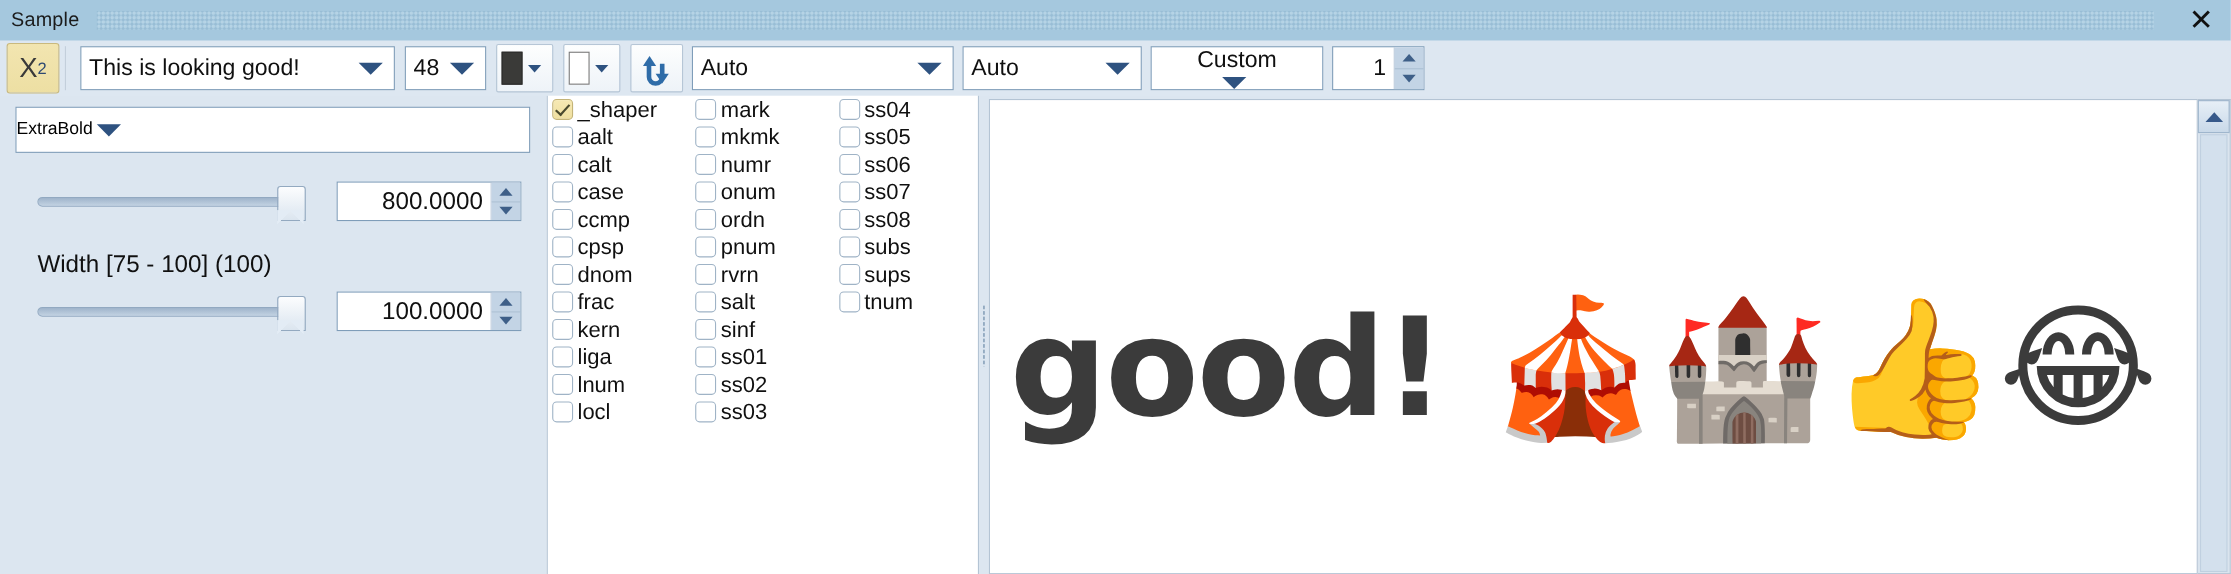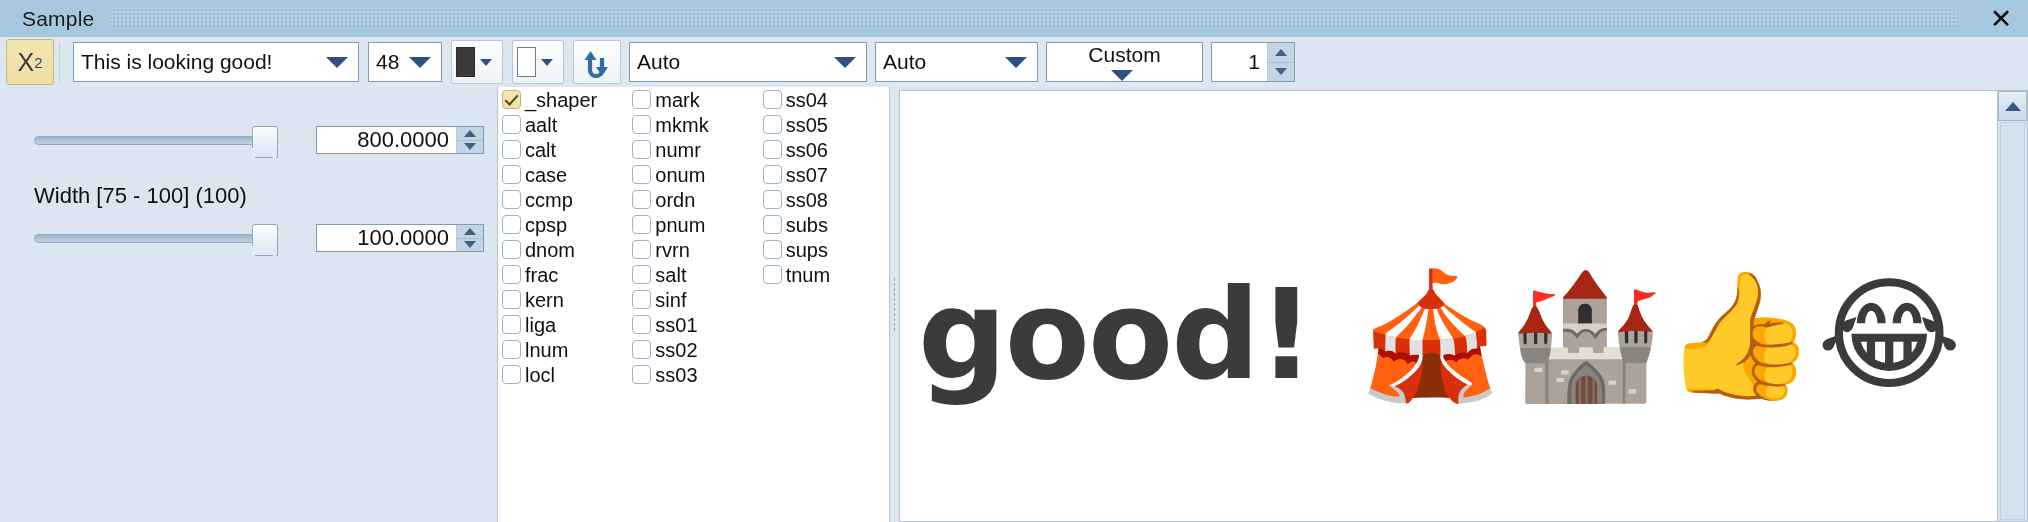--- a/index.html
+++ b/index.html
@@ -16,22 +16,22 @@
   }
 
   
   .titlebar {
     position: absolute; left: 0; top: 0;
     width: 2028px; height: 37px;
     background: #a5c8de;
     display: flex; align-items: center;
   }
   .titlebar-label {
-    margin-left: 22px;
-    font-size: 21px;
+    margin-left: 10px;
+    font-size: 18px;
     color: #1b1b1b;
     letter-spacing: .2px;
     white-space: nowrap;
   }
   .titlebar-grip {
     flex: 1 1 auto;
     height: 17px;
     margin: 0 16px;
     background-image:
       radial-gradient(#b9d6e7 40%, transparent 41%),
@@ -225,21 +225,21 @@
     content: "";
     position: absolute; left: -1px; top: 21px;
     width: 24px; height: 13px;
     background: linear-gradient(135deg, #e3ecf5 50%, transparent 51%),
                 linear-gradient(-135deg, #e3ecf5 50%, transparent 51%);
     background-size: 12px 13px; background-repeat: no-repeat;
     background-position: 0 0, 12px 0;
     border: 0;
   }
   .spin-axis {
-    height: 28px; width: 168px; margin-left: 40px;
+    height: 36px; width: 168px; margin-left: 30px;
   }
   .spin-axis .sval { font-size: 22px; }
 
   
   .feature-panel {
     width: 393px;
     background: #fff;
     border-left: 1px solid #b4c4d4;
     border-right: 1px solid #b4c4d4;
     display: flex;
@@ -432,20 +432,24 @@
           </div>
       </div>
     </div>
 
   </div>
 
   <div class="body">
 
     <div class="left-panel">
 
+      <div class="style-combo">
+        <div class="ctext">ExtraBold</div>
+        <div class="arrow-down"></div>
+      </div>
 
       <div class="axis-block">
         <div class="axis-row">
           <div class="slider">
             <div class="slider-track"></div>
             <div class="slider-thumb"></div>
           </div>
           <div class="spin spin-axis">
             <div class="sval">800.0000</div>
             <div class="spin-buttons">

